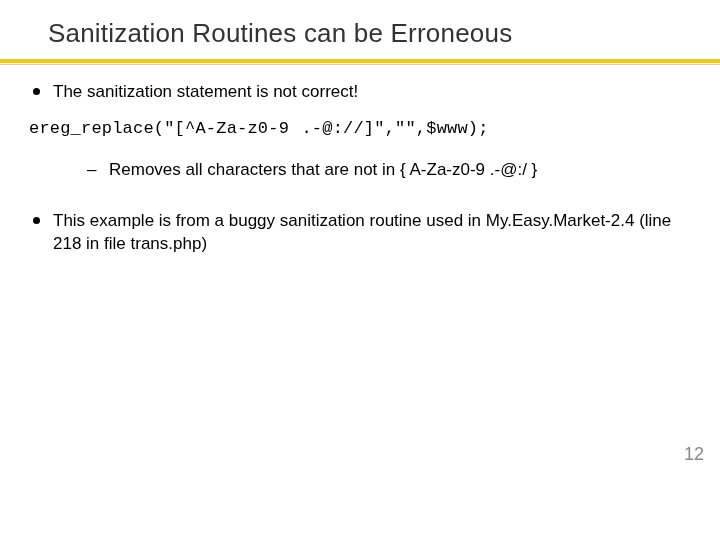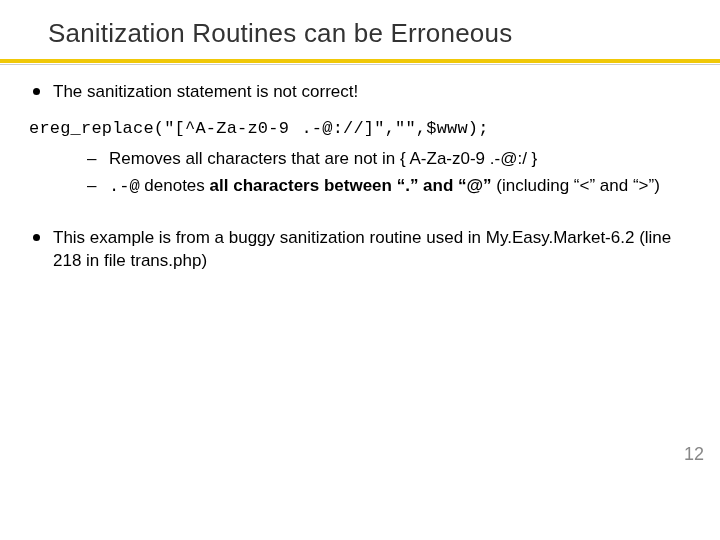--- a/index.html
+++ b/index.html
@@ -6,21 +6,21 @@
   html, body { width: 720px; height: 540px; font-family: Arial, Helvetica, sans-serif; background: #fff; color: #000; }
   .slide { position: relative; width: 720px; height: 475px; padding: 0; }
   .title { font-size: 26px; font-weight: 400; color: #333; padding: 18px 0 10px 48px; letter-spacing: 0.2px; }
   .rule { height: 4px; background: #f0c808; margin: 0 0 0 0; width: 100%; }
   .thinrule { height: 1px; background: #ccc; margin-top: 1px; }
   .content { padding: 16px 40px 0 29px; font-size: 17px; line-height: 1.35; }
   ul.bullets { list-style: none; padding-left: 0; }
   ul.bullets > li { position: relative; padding-left: 24px; margin-bottom: 10px; }
   ul.bullets > li::before { content: ""; position: absolute; left: 4px; top: 7px; width: 7px; height: 7px; background: #000; border-radius: 50%; }
   .code { font-family: "Courier New", Courier, monospace; font-size: 17px; margin: 14px 0 4px 0; letter-spacing: 0.2px; word-spacing: 2px; }
-  ul.dashes { list-style: none; padding-left: 58px; margin-top: 7px; }
+  ul.dashes { list-style: none; padding-left: 58px; margin-top: 18px; }
   ul.dashes > li { position: relative; padding-left: 22px; margin-bottom: 4px; }
   ul.dashes > li::before { content: "–"; position: absolute; left: 0; top: 0; }
   .mono { font-family: "Courier New", Courier, monospace; }
   .pagenum { position: absolute; right: 16px; bottom: 10px; font-size: 18px; color: #888; }
   .spaced-top { margin-top: 28px; }
   b { font-weight: 700; }
 </style>
 </head>
 <body>
 <div class="slide">
@@ -33,24 +33,21 @@
     <ul class="bullets">
       <li>The sanitization statement is not correct!</li>
     </ul>
 
     <div class="code">ereg_replace("[^A-Za-z0-9 .-@://]","",$www);</div>
 
     <ul class="dashes">
       <li>
         <span>Removes all characters that are not in { </span><span>A-Za-z0-9 .-@:/</span><span> }</span>
       </li>
-      <li>
-        <span class="mono">.-@</span><span> denotes </span><b>all characters between “.” and “@”</b><span> (including “&lt;” and “&gt;”)</span>
-      </li>
     </ul>
 
     <ul class="bullets spaced-top">
-      <li>This example is from a buggy sanitization routine used in My.Easy.Market-6.2 (line 218 in file trans.php)</li>
+      <li>This example is from a buggy sanitization routine used in My.Easy.Market-2.4 (line 218 in file trans.php)</li>
     </ul>
   </div>
 
   <div class="pagenum">12</div>
 </div>
 
 </body></html>

